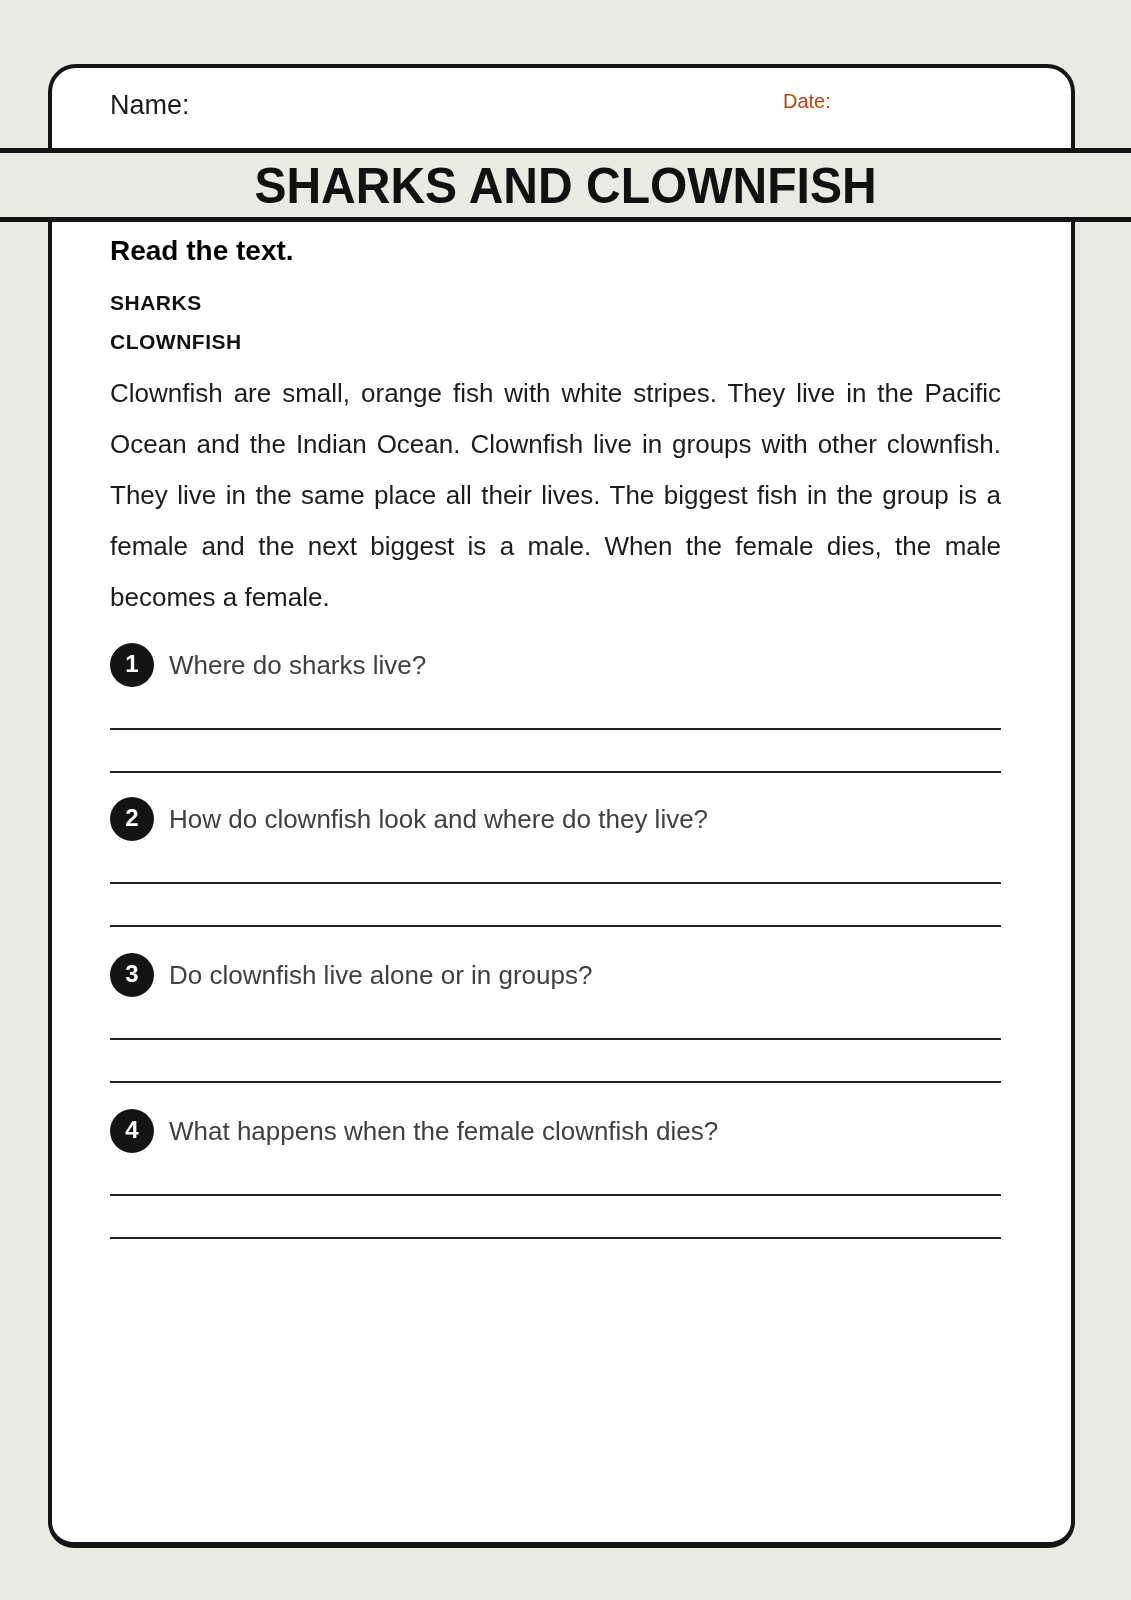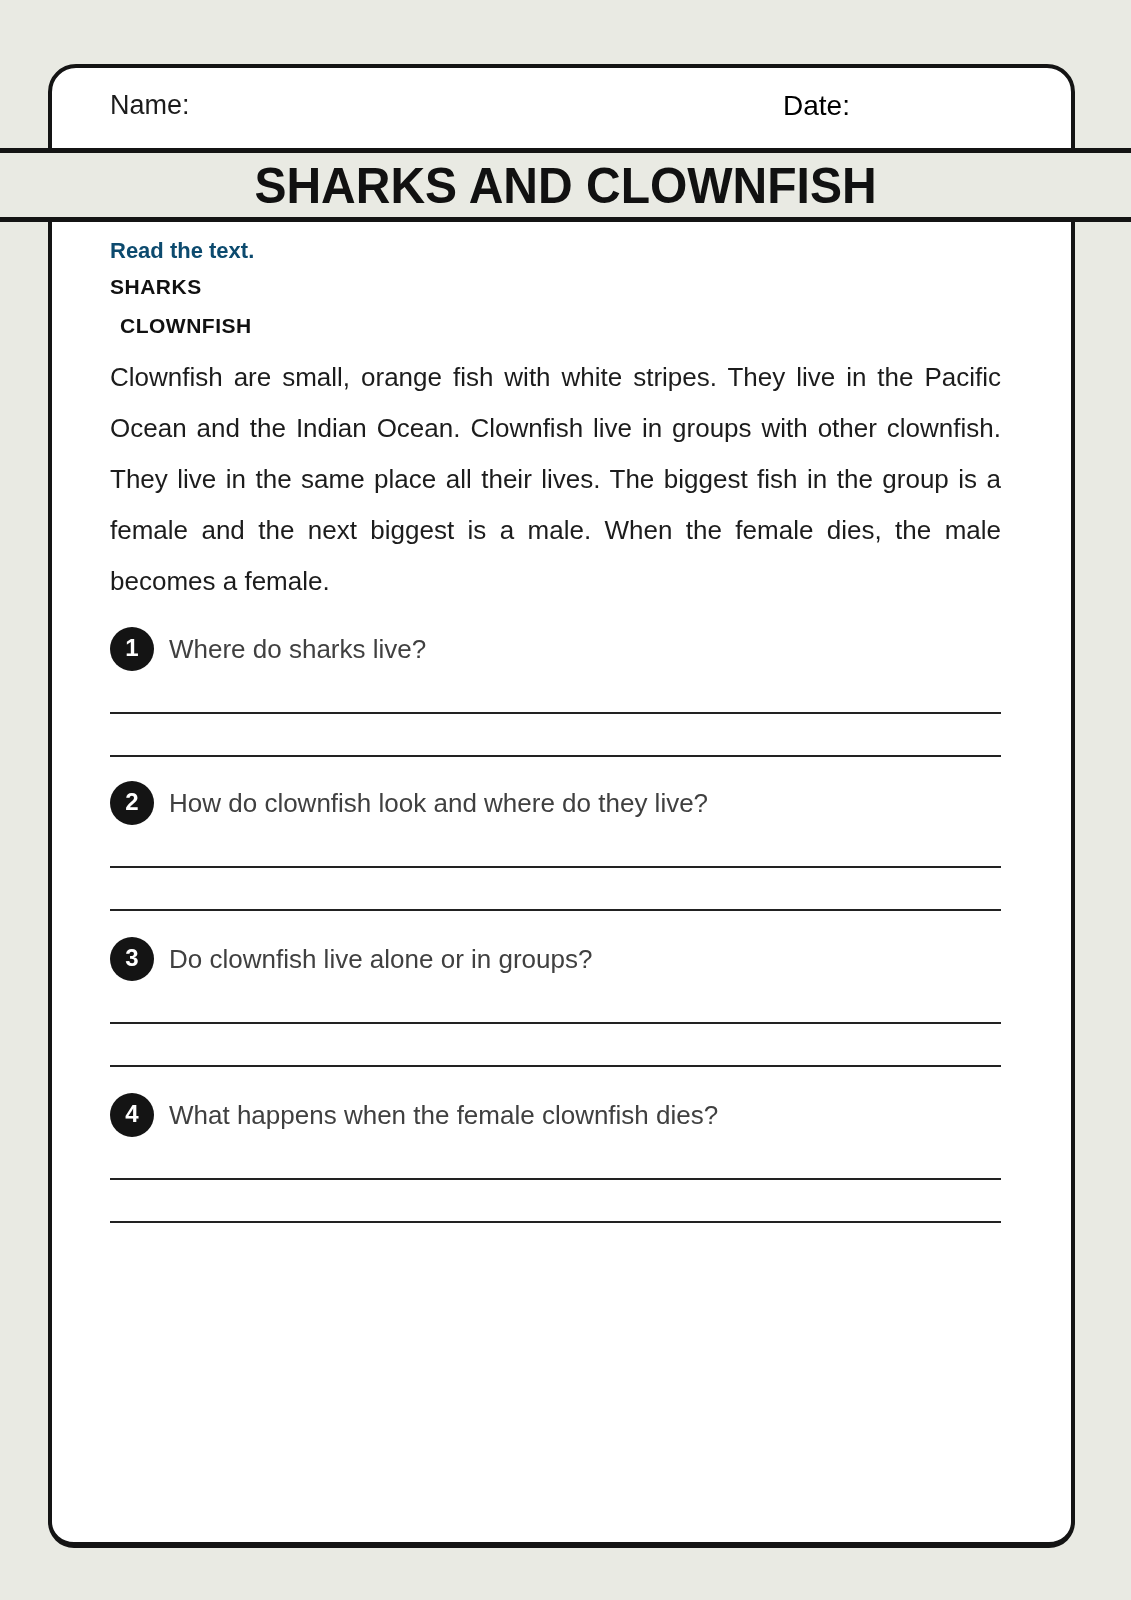--- a/index.html
+++ b/index.html
@@ -22,21 +22,21 @@
     border-radius: 28px 28px 0 0;
     z-index: 1;
     text-align: center;
   }
   .name-label {
     position: absolute; left: 58px; top: 22px;
     font-size: 27px; color: #1c1c1c;
   }
   .date-label {
     position: absolute; left: 731px; top: 22px;
-    font-size: 28px; color: #000000;
+    font-size: 20px; color: #c2410c;
   }
   .fill-area { position: absolute; top: 10px; height: 60px; }
   .fill-area.name { left: 160px; width: 540px; }
   .fill-area.date { left: 810px; width: 200px; }
 
   
   .title-band {
     position: absolute;
     left: 0; top: 148px;
     width: 1131px; height: 74px;
@@ -62,36 +62,36 @@
     width: 1027px; height: 1332px;
     background: #ffffff;
     border: 4px solid #141414;
     border-bottom-width: 6px;
     border-radius: 0 0 26px 26px;
     padding: 16px 70px 0 58px;
     z-index: 1;
   }
 
   .instruction {
-    font-size: 22px;
+    font-size: 28px;
     font-weight: 700;
     line-height: 30px;
-    color: #0c4a6e;
+    color: #000000;
   }
   .instruction.answer { margin-top: 17px; }
 
   .passage-heading {
     font-size: 21px;
     font-weight: 700;
     line-height: 26px;
     letter-spacing: 0.5px;
     color: #111111;
   }
-  .passage-heading.first { margin-top: 8px; }
-  .passage-heading.second { margin-top: 13px; margin-left: 10px; }
+  .passage-heading.first { margin-top: 24px; }
+  .passage-heading.second { margin-top: 13px; }
 
   .passage-text {
     margin-top: 14px;
     font-size: 26px;
     line-height: 51px;
     text-align: justify;
     color: #1c1c1c;
   }
   .passage-text.second { margin-top: 13px; }
 

